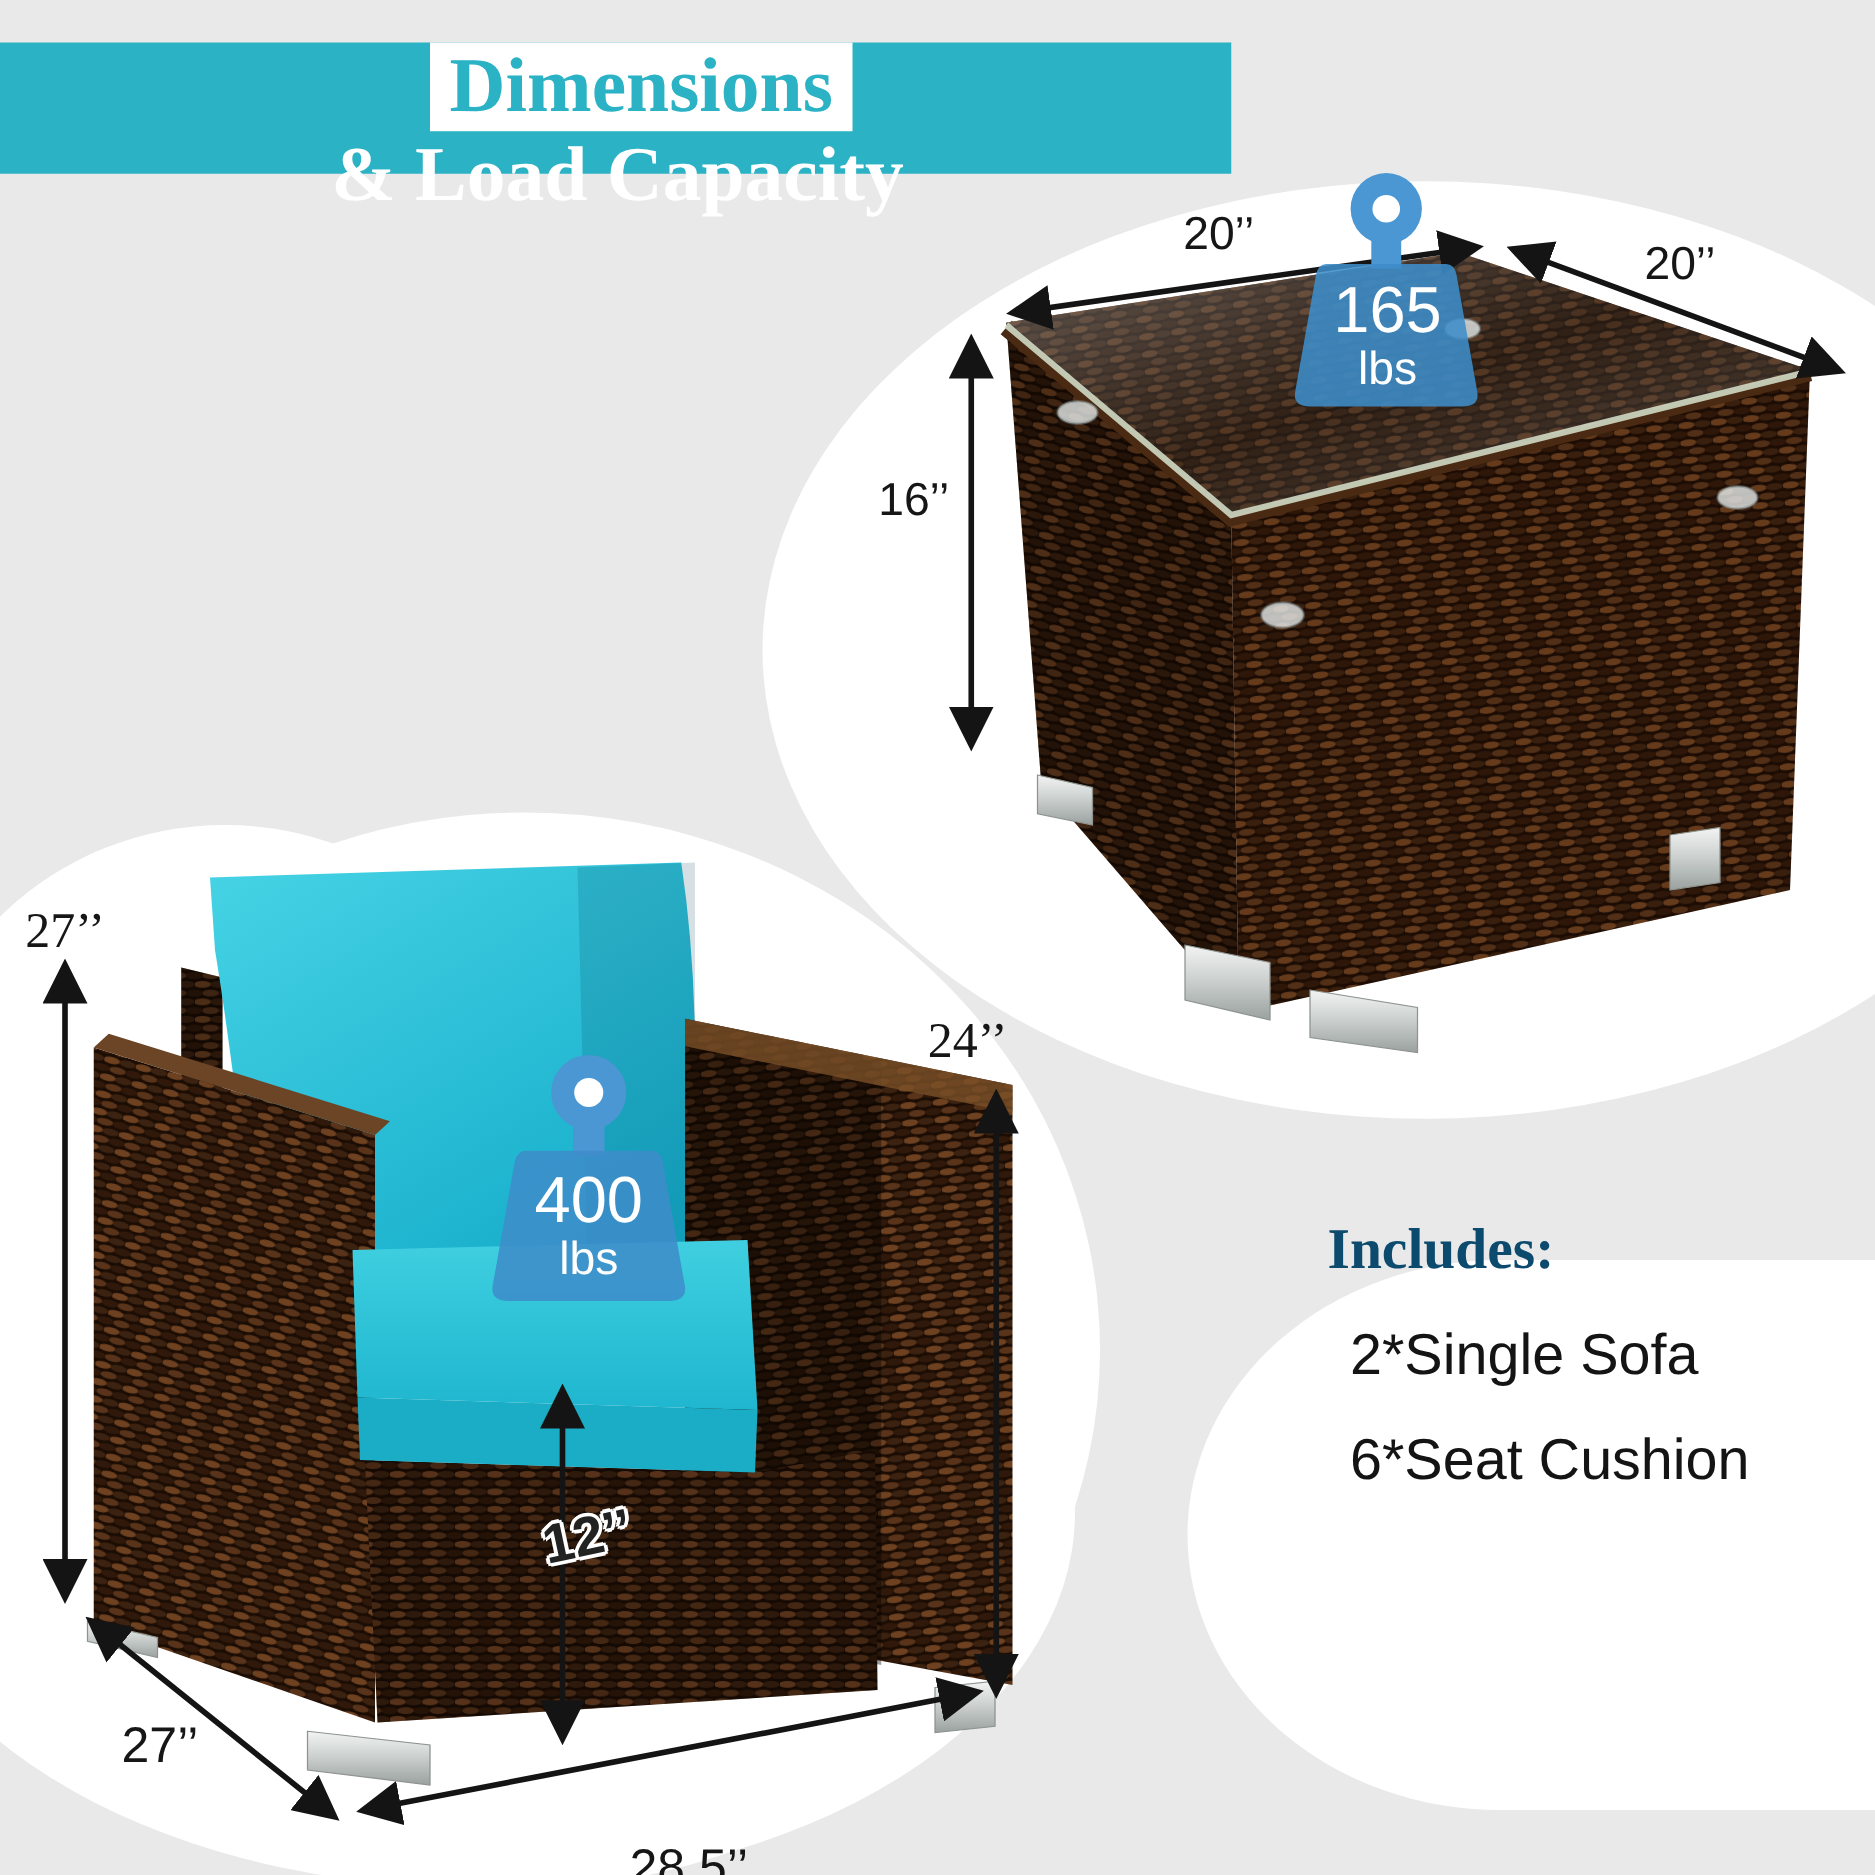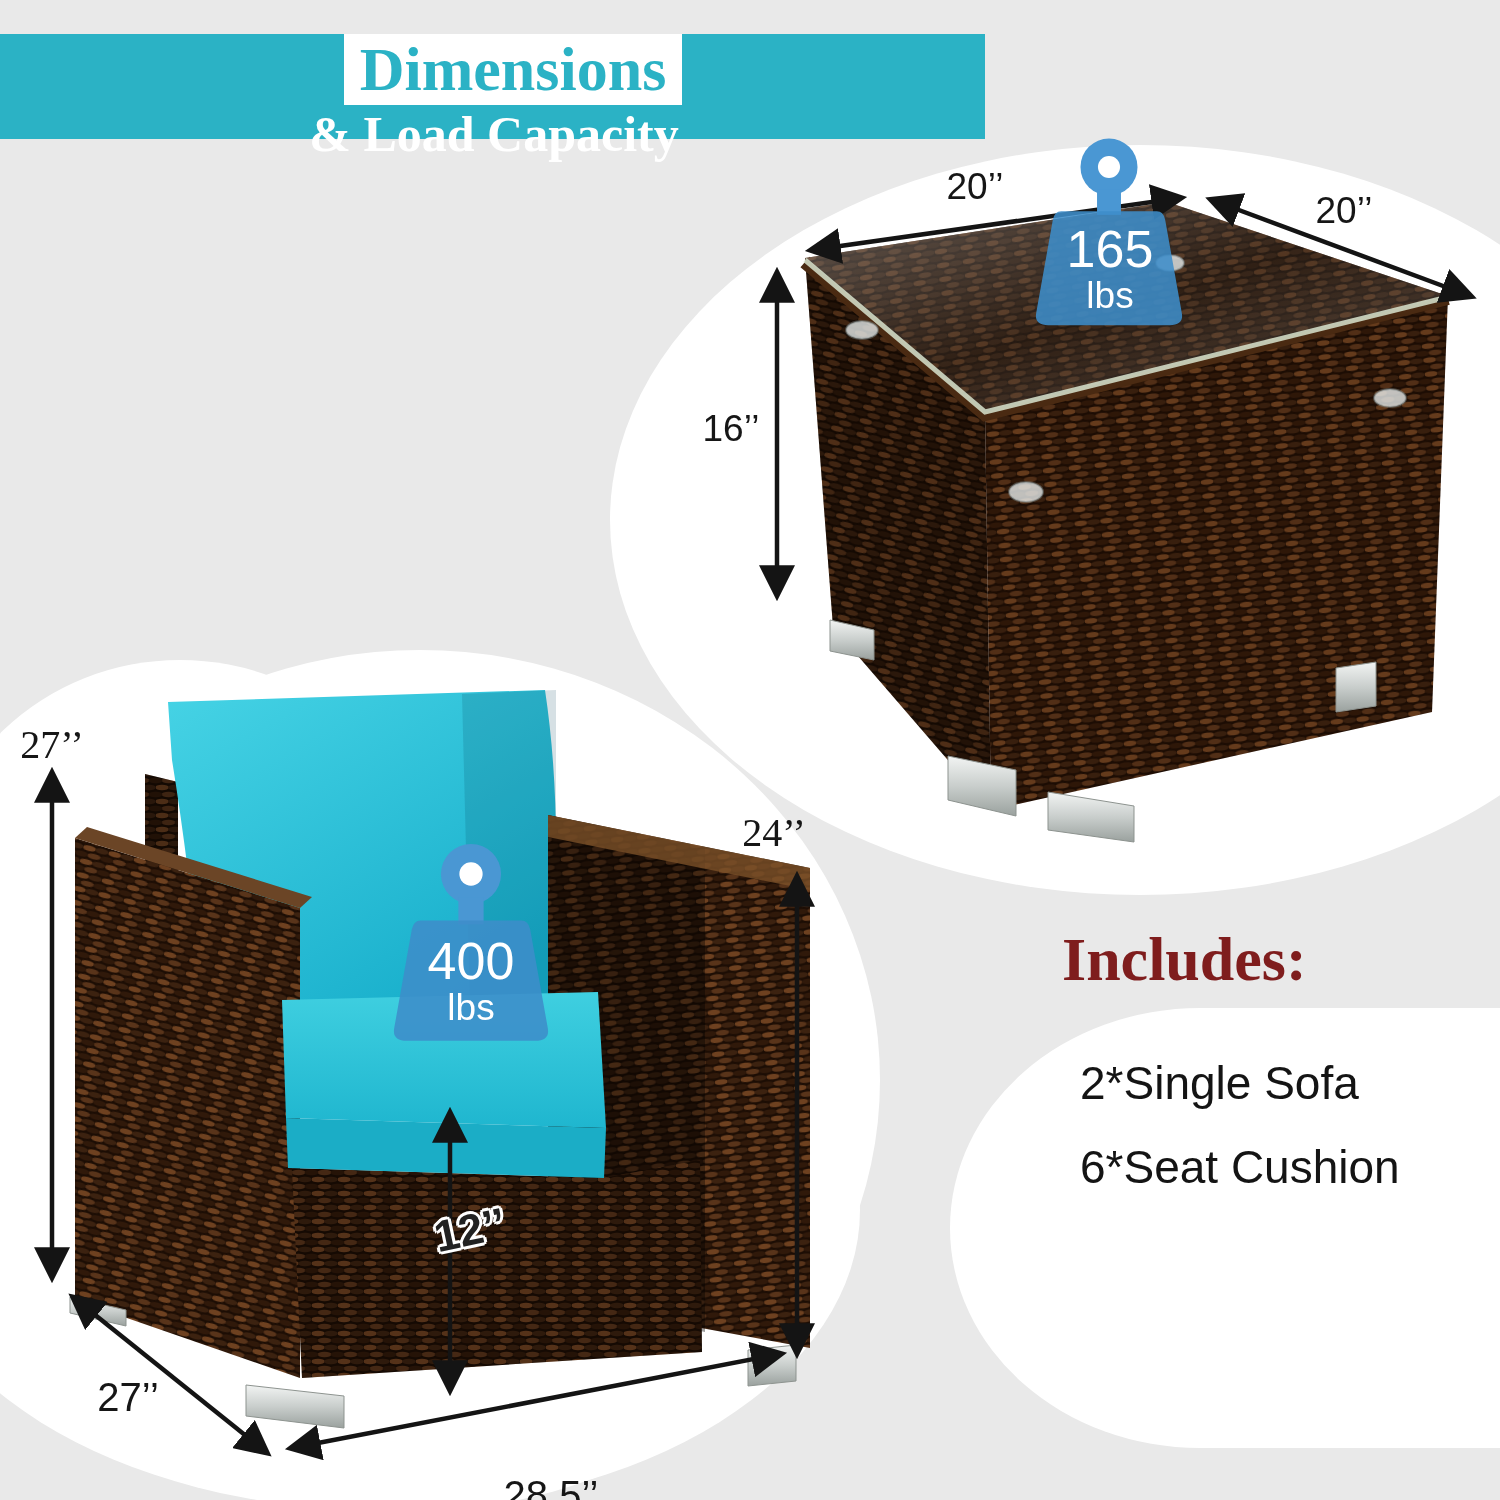--- a/index.html
+++ b/index.html
@@ -16,48 +16,48 @@
   .blob-includes{left:950px;top:1008px;width:600px;height:440px;
     border-radius:250px 0 0 250px / 220px 0 0 220px;}
   
   .banner{position:absolute;left:0;top:34px;width:985px;height:105px;
     background:#2bb2c5;display:flex;align-items:center;flex-direction:column;}
   .banner .hl-box{margin-left:41px;height:80px;background:#ffffff;
     display:flex;align-items:center;padding:0 16px;}
   .banner .hl-text{font-family:"Liberation Serif",serif;font-weight:bold;
     font-size:62px;color:#2bb2c5;white-space:nowrap;}
   .banner .rest-text{font-family:"Liberation Serif",serif;font-weight:bold;
-    font-size:50px;color:#ffffff;margin-left:3px;white-space:nowrap;}
+    font-size:62px;color:#ffffff;margin-left:3px;white-space:nowrap;}
   
   .scene{position:absolute;left:0;top:0;width:1500px;height:1500px;}
   
   .lbl{position:absolute;transform:translate(-50%,-50%);white-space:nowrap;
     font-size:37px;color:#161616;}
   .lbl.serif{font-family:"Liberation Serif",serif;font-size:40px;}
   .lbl-20-top{left:975px;top:187px;}
   .lbl-20-right{left:1344px;top:211px;}
-  .lbl-16{left:731px;top:429px;}
+  .lbl-16{left:731px;top:400px;}
   .lbl-27-top{left:52px;top:744px;}
   .lbl-24{left:774px;top:832px;}
   .lbl-27-bottom{left:128px;top:1397px;font-size:40px;}
   .lbl-28-5{left:551px;top:1447px;font-size:40px;margin-top:48px;}
   .lbl-12{left:470px;top:1230px;font-size:44px;font-weight:bold;color:#222;
     transform:translate(-50%,-50%) rotate(-12deg);
     text-shadow:-3px 0 0 #fff,3px 0 0 #fff,0 -3px 0 #fff,0 3px 0 #fff,
       -2px -2px 0 #fff,2px -2px 0 #fff,-2px 2px 0 #fff,2px 2px 0 #fff;}
   .load-lbl{position:absolute;transform:translate(-50%,-50%);text-align:center;
     color:#ffffff;line-height:1.0;}
   .load-lbl .v{font-size:52px;display:block;}
   .load-lbl .u{font-size:37px;display:block;margin-top:2px;}
   .load-table{left:1110px;top:268px;}
   .load-sofa{left:471px;top:980px;}
   
-  .includes-title{position:absolute;left:1062px;top:924px;
-    font-family:"Liberation Serif",serif;font-weight:bold;font-size:62px;
-    color:#7f1d1d;}
+  .includes-title{position:absolute;left:1062px;top:972px;
+    font-family:"Liberation Serif",serif;font-weight:bold;font-size:46px;
+    color:#0c4a6e;}
   .includes-item{position:absolute;left:1068px;font-size:46px;color:#141414;margin-left:12px;}
   .inc-0{top:1056px;} .inc-1{top:1140px;} .inc-2{top:1215px;} .inc-3{top:1288px;}
 </style>
 </head>
 <body>
 
 <div class="canvas">
 
   <div class="blob blob-table"></div>
   <div class="blob blob-sofa"></div>

